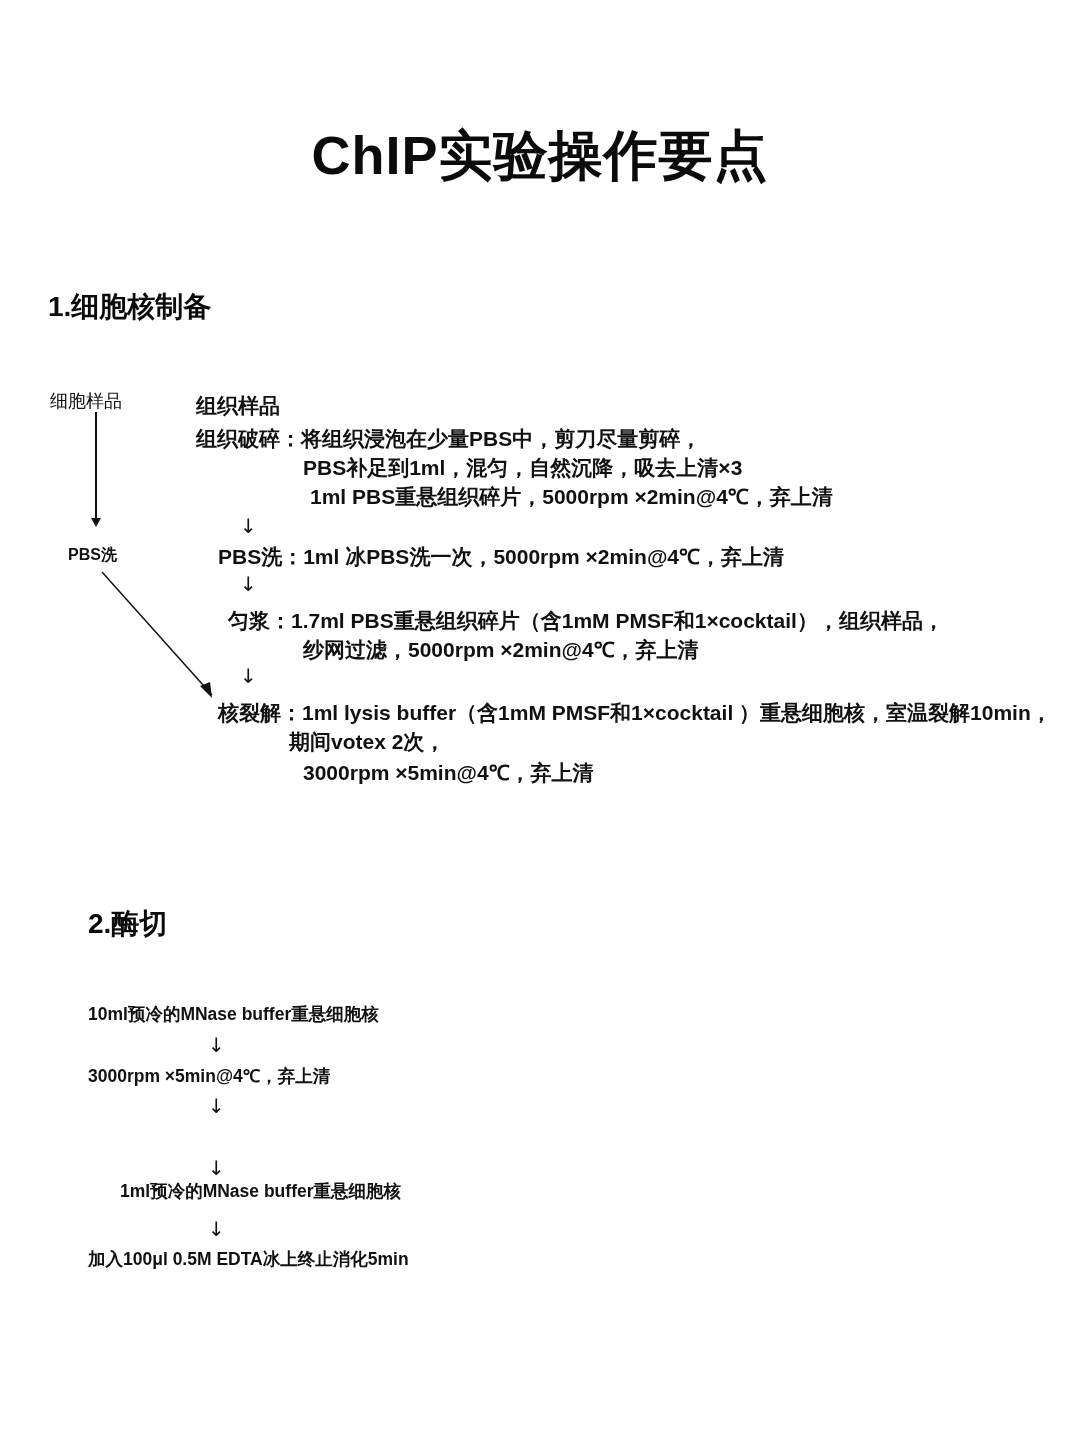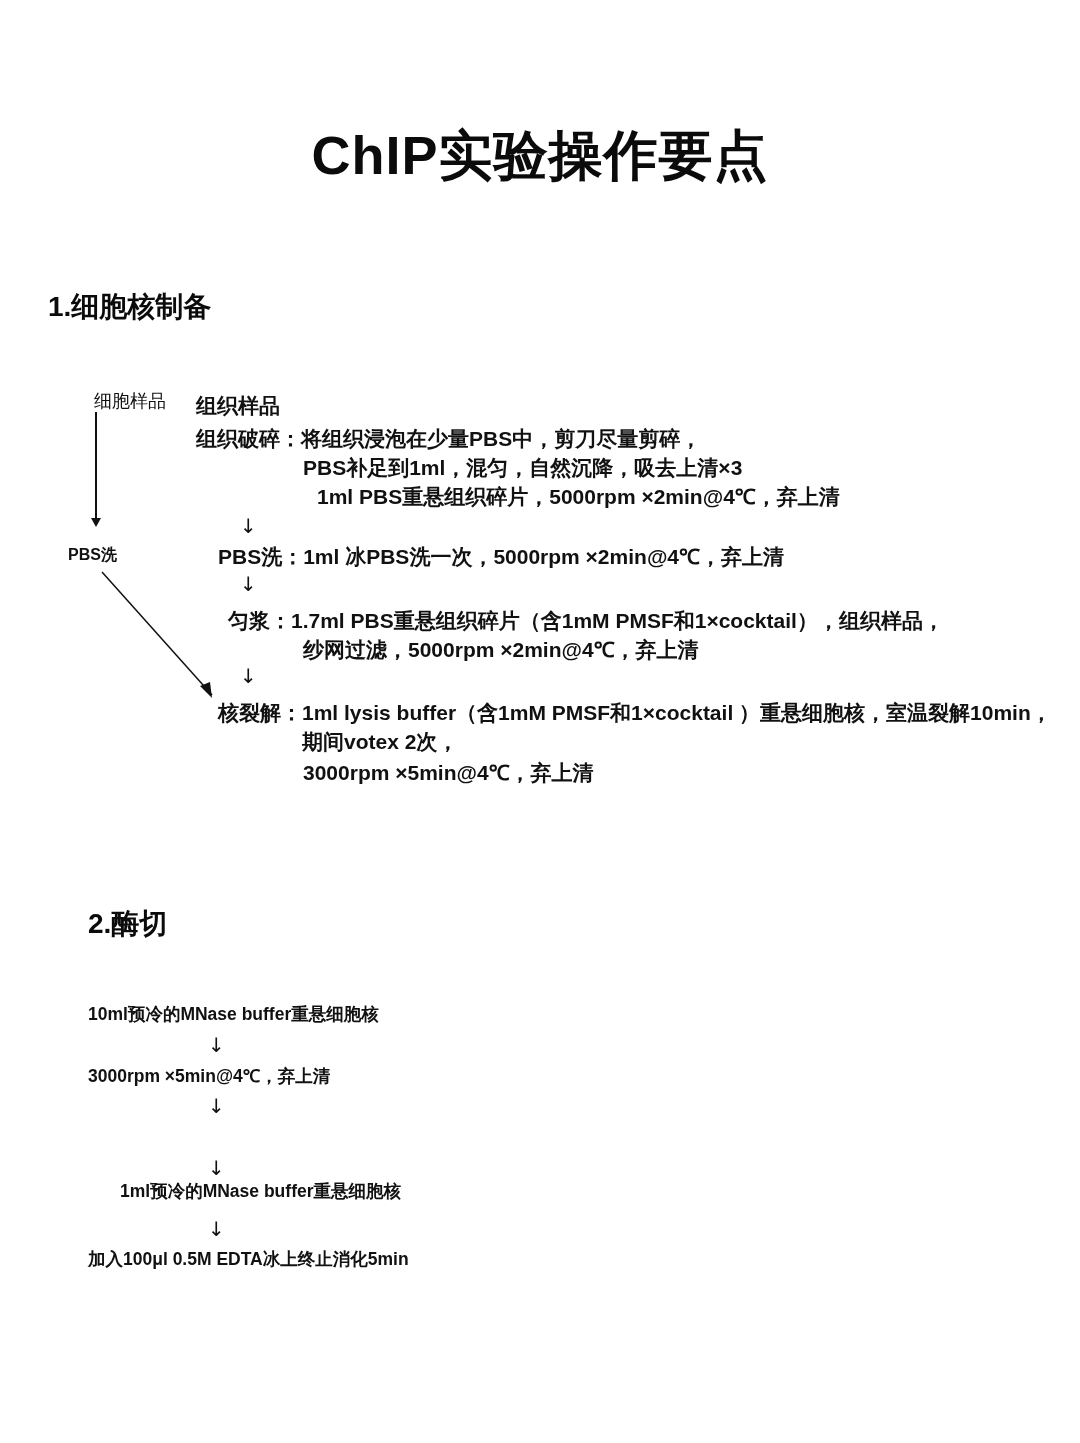--- a/index.html
+++ b/index.html
@@ -44,21 +44,21 @@
   .txt {
     position: absolute;
     font-size: 21px;
     font-weight: 700;
     color: #111111;
     white-space: nowrap;
     line-height: 1.25;
   }
 
   
-  #left-sample { top: 390px; left: 50px; font-weight: 400; font-size: 18px; margin-left: 44px; }
+  #left-sample { top: 390px; left: 50px; font-weight: 400; font-size: 18px; }
   #left-pbs    { top: 545px; left: 68px; font-size: 16px; }
 
   
   .vline {
     position: absolute;
     background: #111111;
     width: 1.5px;
   }
   .arrowhead-down {
     position: absolute;
@@ -76,32 +76,32 @@
     top: 570px;
     left: 100px;
     width: 120px;
     height: 135px;
   }
 
   
   #tissue-title { top: 393px; left: 196px; }
   #tissue-break-1 { top: 426px; left: 196px; }
   #tissue-break-2 { top: 455px; left: 303px; }
-  #tissue-break-3 { top: 484px; left: 317px; }
+  #tissue-break-3 { top: 484px; left: 310px; }
 
   #arr-a { top: 516px; left: 240px; }
   #pbs-wash-line { top: 544px; left: 218px; }
   #arr-b { top: 574px; left: 240px; }
 
   #homog-1 { top: 608px; left: 228px; }
   #homog-2 { top: 637px; left: 303px; }
   #arr-c { top: 666px; left: 240px; }
 
   #lysis-1 { top: 700px; left: 218px; }
-  #lysis-2 { top: 729px; left: 302px; }
+  #lysis-2 { top: 729px; left: 289px; }
   #lysis-3 { top: 760px; left: 303px; }
 
   .arrow-char {
     position: absolute;
     font-size: 20px;
     line-height: 1;
     color: #111111;
     font-family: "DejaVu Sans", sans-serif;
   }
 

